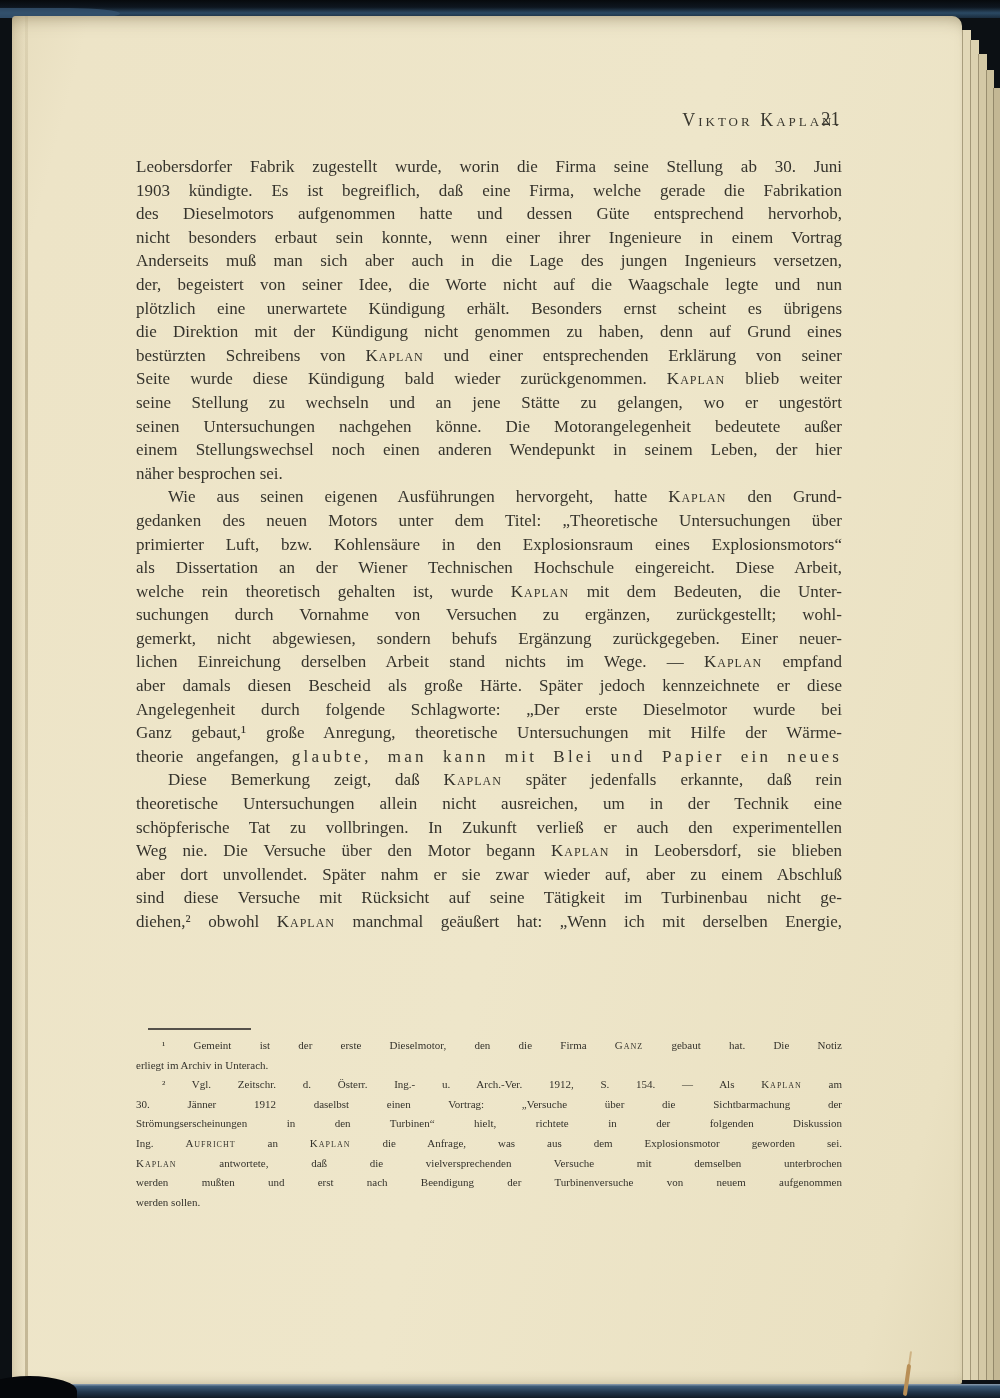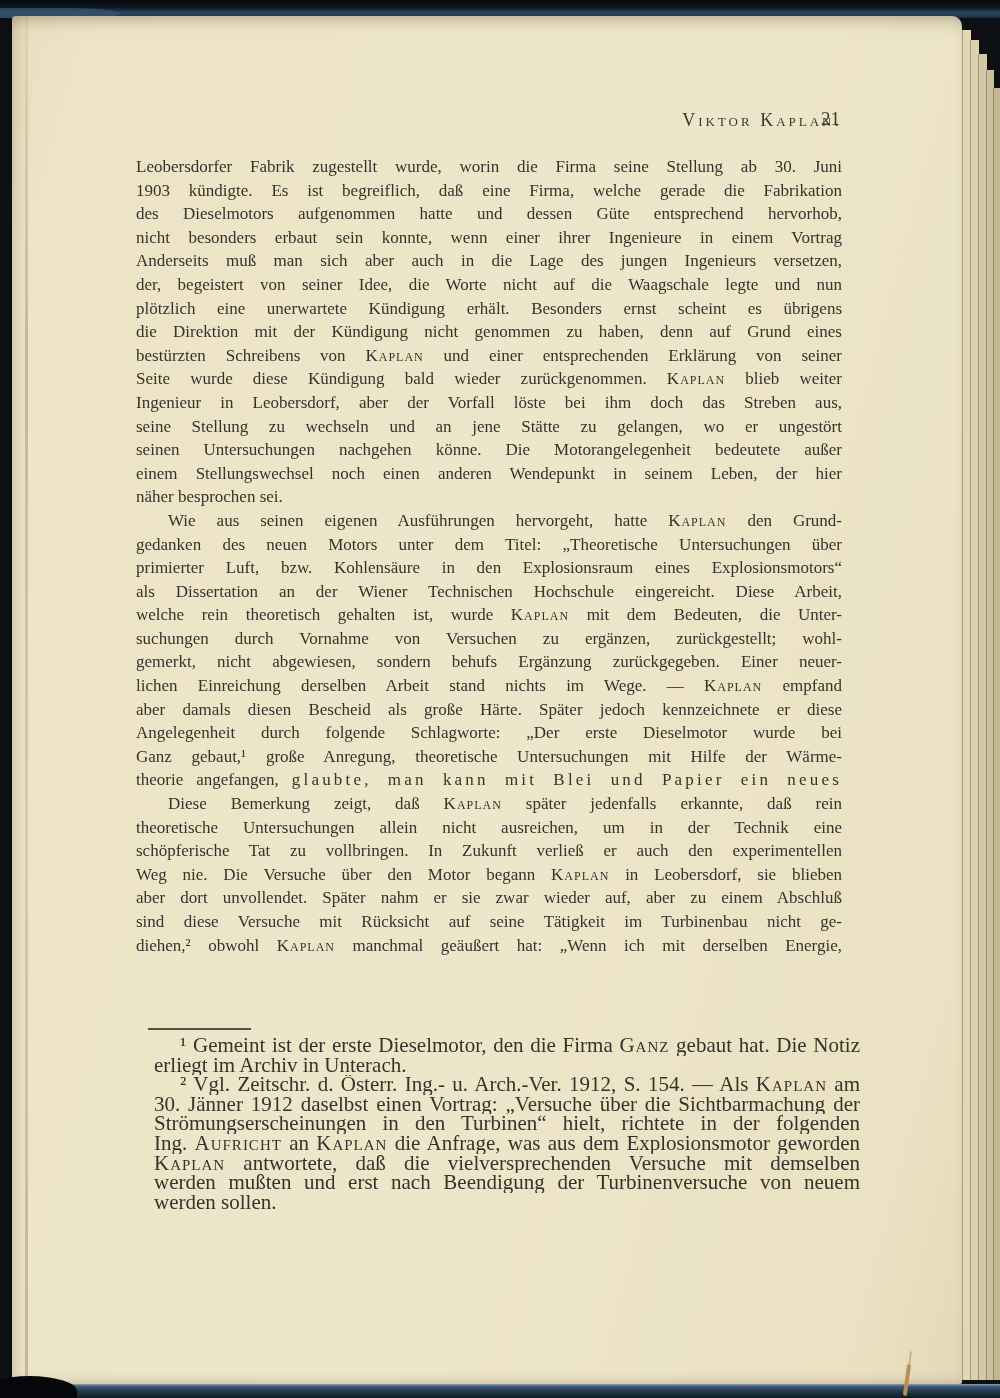--- a/index.html
+++ b/index.html
@@ -40,21 +40,21 @@
     font-variant:small-caps;letter-spacing:3px;font-size:18px;color:#3a382f;}
   .pagenum{position:absolute;right:2px;top:-2px;font-size:19px;color:#3a382f;}
   .bodytext{position:absolute;left:0;top:139px;width:706px;font-size:17px;}
   .line{height:23.6px;line-height:23.6px;overflow:hidden;
     text-align:justify;text-align-last:justify;white-space:nowrap0;}
   .line.last{text-align-last:left;}
   .line.indent{text-indent:32px;}
   .s-sc{font-variant:small-caps;letter-spacing:1px;}
   .s-sp{letter-spacing:3.2px;}
   .footnote-rule{position:absolute;left:12px;top:1012px;width:103px;height:1.5px;background:#55514a;}
-  .footnotes{position:absolute;left:0;top:1020px;width:706px;font-size:21px;margin-left:18px;}
+  .footnotes{position:absolute;left:0;top:1020px;width:706px;font-size:11px;}
   .footnotes .line{height:19.6px;line-height:19.6px;}
   .footnotes .line.indent{text-indent:26px;}
 </style>
 </head>
 <body>
 
 <div class="screen">
   <div class="cover-top"></div>
   <div class="cover-top-fray"></div>
 
@@ -72,21 +72,20 @@
           <div class="line"><span>Leobersdorfer Fabrik zugestellt wurde, worin die Firma seine Stellung ab 30. Juni</span></div>
           <div class="line"><span>1903 kündigte. Es ist begreiflich, daß eine Firma, welche gerade die Fabrikation</span></div>
           <div class="line"><span>des Dieselmotors aufgenommen hatte und dessen Güte entsprechend hervorhob,</span></div>
           <div class="line"><span>nicht besonders erbaut sein konnte, wenn einer ihrer Ingenieure in einem Vortrag</span></div>
           <div class="line"><span>Anderseits muß man sich aber auch in die Lage des jungen Ingenieurs versetzen,</span></div>
           <div class="line"><span>der, begeistert von seiner Idee, die Worte nicht auf die Waagschale legte und nun</span></div>
           <div class="line"><span>plötzlich eine unerwartete Kündigung erhält. Besonders ernst scheint es übrigens</span></div>
           <div class="line"><span>die Direktion mit der Kündigung nicht genommen zu haben, denn auf Grund eines</span></div>
           <div class="line"><span>bestürzten Schreibens von </span><span class="s-sc">Kaplan</span><span> und einer entsprechenden Erklärung von seiner</span></div>
           <div class="line"><span>Seite wurde diese Kündigung bald wieder zurückgenommen. </span><span class="s-sc">Kaplan</span><span> blieb weiter</span></div>
-          <div class="line"><span>Ingenieur in Leobersdorf, aber der Vorfall löste bei ihm doch das Streben aus,</span></div>
           <div class="line"><span>seine Stellung zu wechseln und an jene Stätte zu gelangen, wo er ungestört</span></div>
           <div class="line"><span>seinen Untersuchungen nachgehen könne. Die Motorangelegenheit bedeutete außer</span></div>
           <div class="line"><span>einem Stellungswechsel noch einen anderen Wendepunkt in seinem Leben, der hier</span></div>
           <div class="line last"><span>näher besprochen sei.</span></div>
           <div class="line indent"><span>Wie aus seinen eigenen Ausführungen hervorgeht, hatte </span><span class="s-sc">Kaplan</span><span> den Grund-</span></div>
           <div class="line"><span>gedanken des neuen Motors unter dem Titel: „Theoretische Untersuchungen über</span></div>
           <div class="line"><span>primierter Luft, bzw. Kohlensäure in den Explosionsraum eines Explosionsmotors“</span></div>
           <div class="line"><span>als Dissertation an der Wiener Technischen Hochschule eingereicht. Diese Arbeit,</span></div>
           <div class="line"><span>welche rein theoretisch gehalten ist, wurde </span><span class="s-sc">Kaplan</span><span> mit dem Bedeuten, die Unter-</span></div>
           <div class="line"><span>suchungen durch Vornahme von Versuchen zu ergänzen, zurückgestellt; wohl-</span></div>

